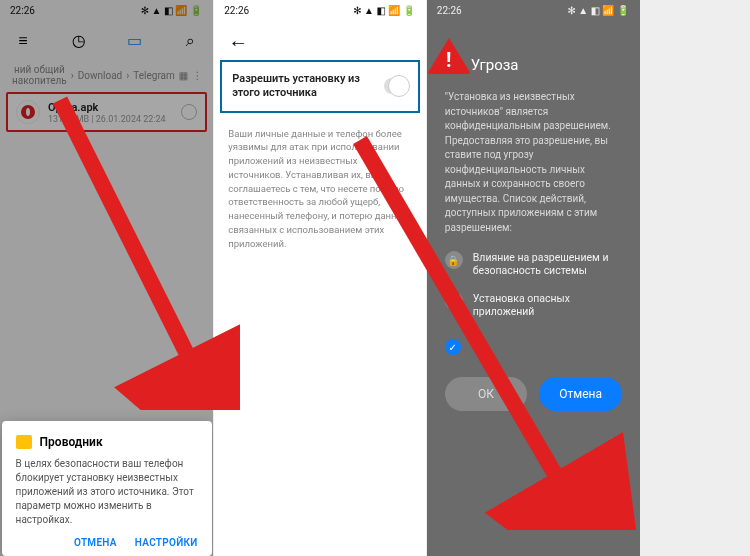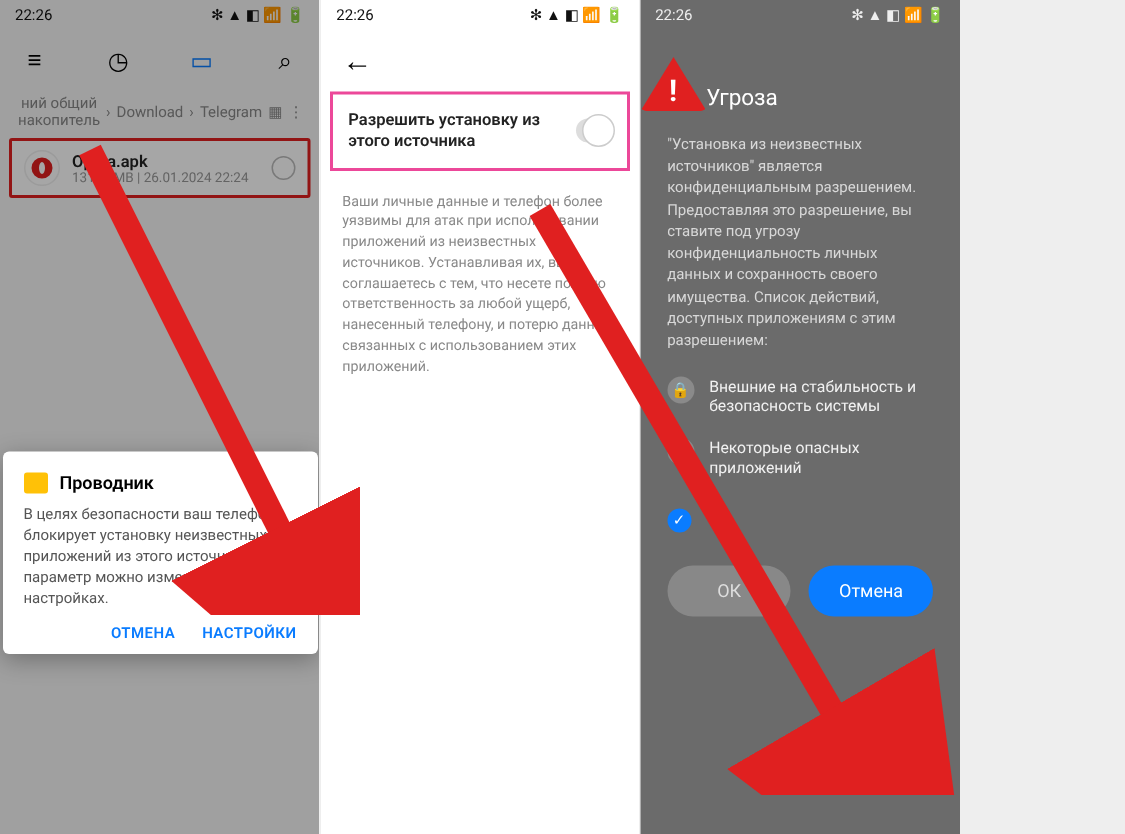--- a/index.html
+++ b/index.html
@@ -17,34 +17,34 @@
   .tb-icon { width: 22px; height: 22px; display:flex; align-items:center; justify-content:center; }
   .breadcrumb { font-size: 10px; color: #888; padding: 4px 12px; display:flex; align-items:center; gap:4px;text-align:center; }
   .file-row { background:#fff; border:2px solid #e02020; margin:2px 6px; padding:6px 8px; display:flex; align-items:center; gap:8px; border-radius:2px; }
   .opera-badge { width:24px; height:24px; border-radius:50%; background:#fff; border:1px solid #eee; display:flex; align-items:center; justify-content:center; }
   .opera-o { width:14px; height:14px; border-radius:50%; border:3px solid #e02020; border-left-width:5px; border-right-width:5px; }
   .file-info { flex:1; }
   .file-name { font-size:11px; font-weight:600; color:#222; }
   .file-meta { font-size:9px; color:#999; }
   .radio { width:16px; height:16px; border:1.5px solid #bbb; border-radius:50%; }
   
-  .overlay { position:absolute; inset:0; background:rgba(0,0,0,0.35); display:flex; align-items:flex-end; justify-content:center; padding-bottom:120px; }
+  .overlay { position:absolute; inset:0; background:rgba(0,0,0,0.35); display:flex; align-items:flex-end; justify-content:center; }
   .dialog1 { width:210px; background:#fff; border-radius:4px; padding:14px 14px 8px; box-shadow:0 4px 16px rgba(0,0,0,0.3); }
   .d1-title { display:flex; align-items:center; gap:8px; font-size:12px; font-weight:600; margin-bottom:8px; }
   .folder-ico { width:16px; height:14px; background:#ffc107; border-radius:2px; }
   .d1-body { font-size:10px; color:#555; line-height:1.4; margin-bottom:10px; }
   .d1-btns { display:flex; justify-content:flex-end; gap:18px; }
   .d1-btn { font-size:10px; font-weight:600; color:#0a7cff; letter-spacing:0.3px; }
   
   
   .p2 { background:#fff; border-left:1px solid #eee; border-right:1px solid #eee; }
   .back-row { padding:8px 14px; }
   .arrow-back { font-size:20px; }
   .h1 { font-size:18px; padding:8px 14px 14px; color:#111; }
-  .allow-row { border:2px solid #ec4899; margin:0 6px; padding:10px 10px; display:flex; align-items:center; justify-content:space-between; }
+  .allow-row { border:2px solid #0369a1; margin:0 6px; padding:10px 10px; display:flex; align-items:center; justify-content:space-between; }
   .allow-text { font-size:11px; font-weight:600; color:#222; max-width:170px; line-height:1.3; }
   .toggle { width:34px; height:16px; background:#ddd; border-radius:10px; position:relative; }
   .toggle::after { content:""; position:absolute; right:-2px; top:-3px; width:20px; height:20px; background:#fff; border:1px solid #ccc; border-radius:50%; }
   .desc { font-size:9.5px; color:#888; line-height:1.45; padding:14px; }
   
   
   .p3 { background:#6b6b6b; color:#eee; }
   .p3 .status { color:#eee; }
   .warn-hdr { display:flex; align-items:flex-end; padding:18px 0 10px; }
   .tri { width:0; height:0; border-left:22px solid transparent; border-right:22px solid transparent; border-bottom:36px solid #e02020; position:relative; border-radius:4px; }
@@ -135,27 +135,27 @@
     </div>
     <div class="warn-hdr">
       <div class="tri"></div>
       <div class="warn-title">Угроза</div>
     </div>
     <div class="warn-body">"Установка из неизвестных источников" является конфиденциальным разрешением. Предоставляя это разрешение, вы ставите под угрозу конфиденциальность личных данных и сохранность своего имущества. Список действий, доступных приложениям с этим разрешением:</div>
 
     <div class="risk">
       <div class="risk-ico">🔒</div>
       <div>
-        <div class="risk-t">Внешние на стабильность и безопасность системы</div>
+        <div class="risk-t">Влияние на разрешением и безопасность системы</div>
       </div>
     </div>
     <div class="risk">
       <div class="risk-ico">⚠</div>
       <div>
-        <div class="risk-t">Некоторые опасных приложений</div>
+        <div class="risk-t">Установка опасных приложений</div>
       </div>
     </div>
 
     <div class="ack">
       <div class="chk">✓</div>
     </div>
 
     <div class="btn-row">
       <div class="btn btn-ok">ОК</div>
       <div class="btn btn-cancel">Отмена</div>

